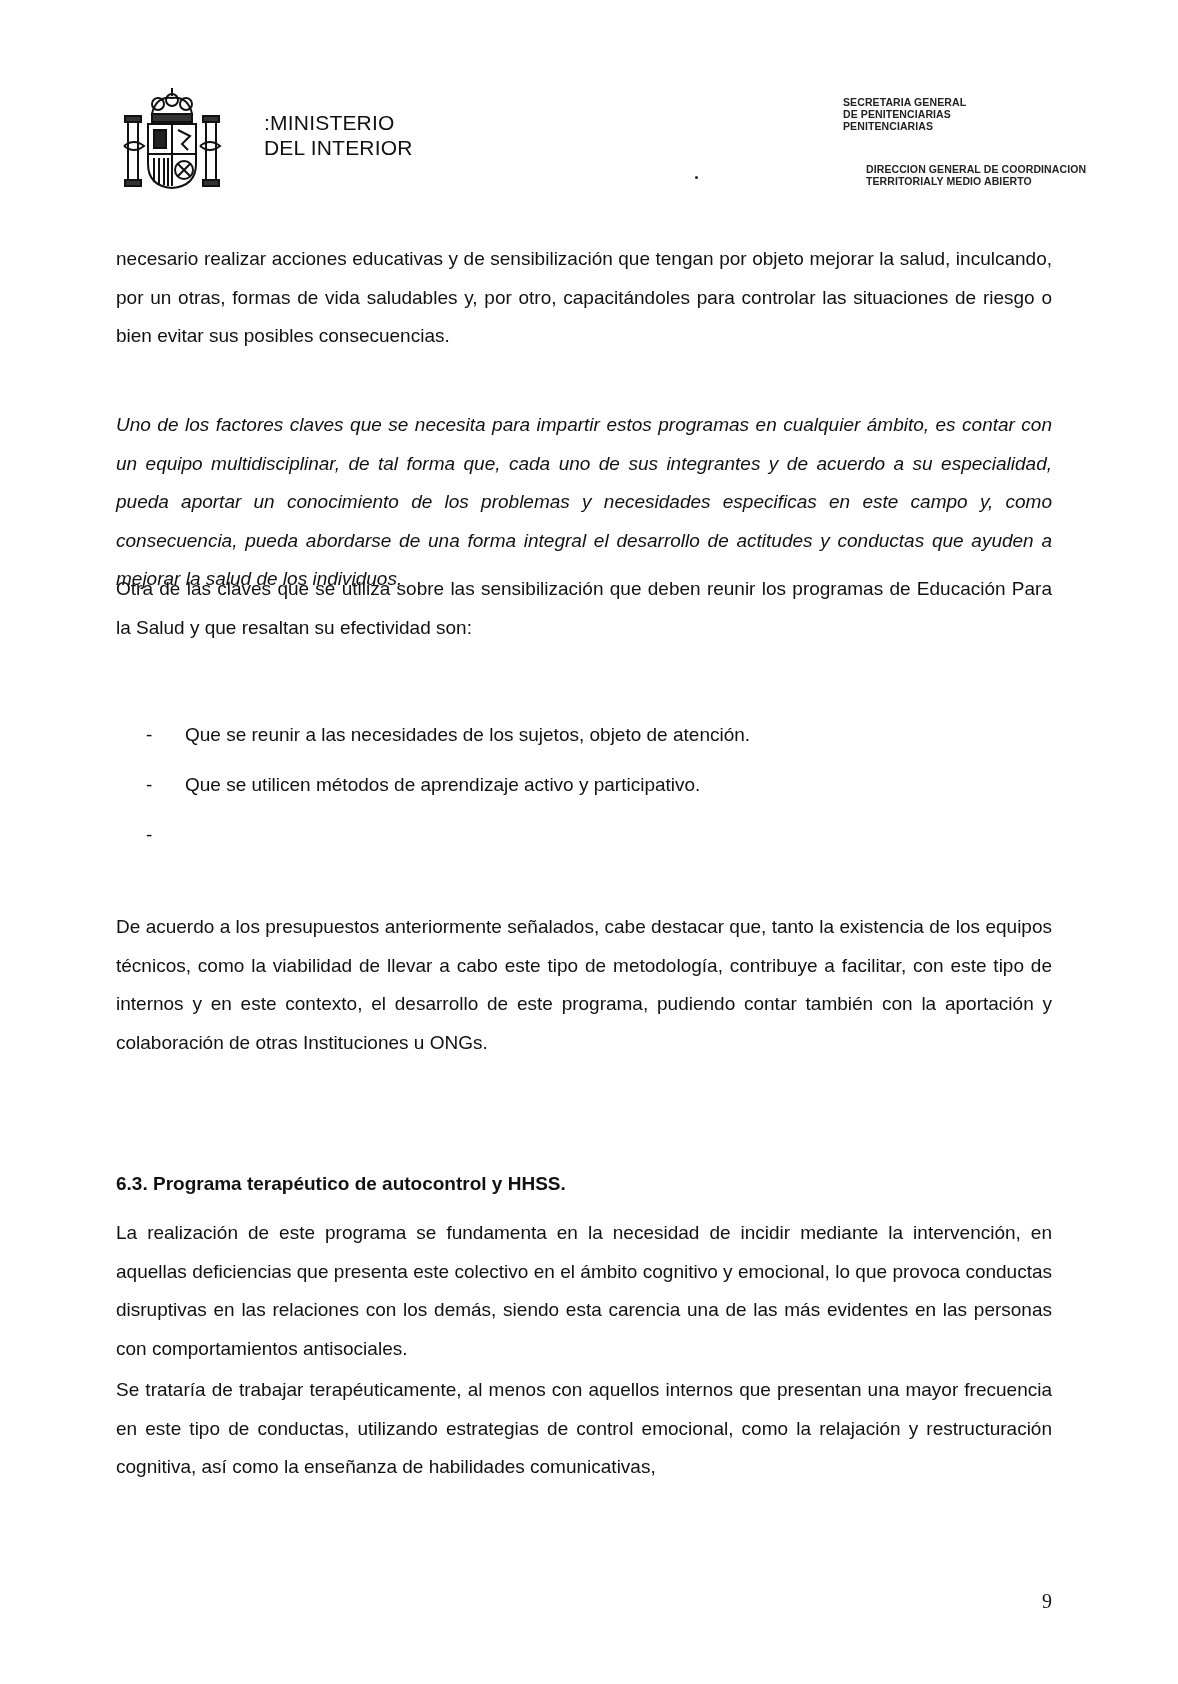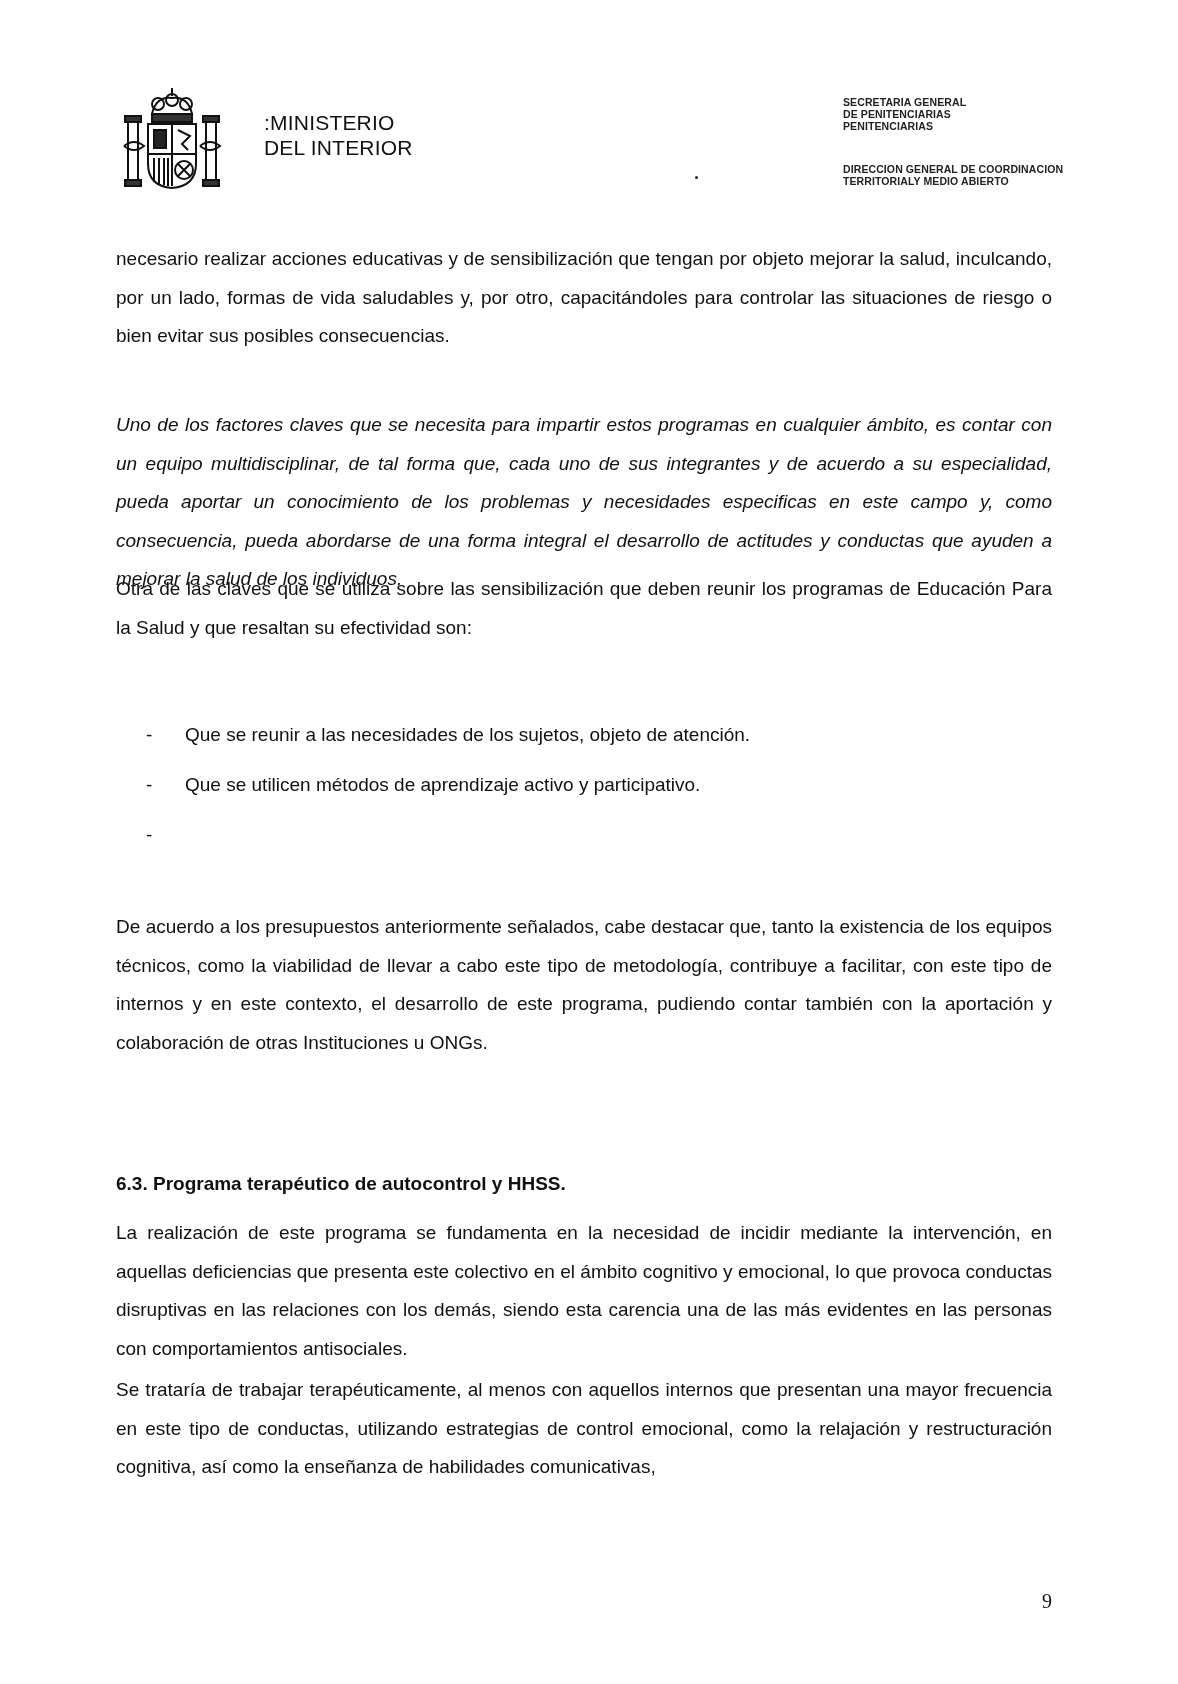--- a/index.html
+++ b/index.html
@@ -1,21 +1,21 @@
 <!DOCTYPE html>
 <html><head>
 <meta charset="utf-8">
 <style>
   html, body { margin: 0; padding: 0; background: #ffffff; }
   body { width: 1178px; height: 1684px; position: relative; overflow: hidden; color: #111; font-family: "Liberation Sans", sans-serif; }
   .logo { position: absolute; left: 122px; top: 86px; width: 100px; height: 106px; }
   .ministry { position: absolute; left: 216px; top: 110px; font-size: 21px; line-height: 25px; letter-spacing: 0.2px; color: #111; margin-left: 48px; }
   .ministry div { white-space: nowrap; }
   .hdr-right { position: absolute; left: 843px; top: 96px; font-size: 10.5px; line-height: 12px; font-weight: bold; color: #222; letter-spacing: 0.1px; }
-  .hdr-right.b { top: 163px; }
+  .hdr-right.b { top: 163px; margin-left: 23px; }
   .dot { position: absolute; left: 695px; top: 176px; width: 3px; height: 3px; background: #222; border-radius: 50%; }
   .body { position: absolute; left: 116px; width: 936px; font-size: 19px; color: #111; }
   .para { text-align: justify; text-align-last: left; line-height: 38.5px; margin: 0; }
   .p1 { top: 240px; }
   .p2 { top: 406px; font-style: italic; }
   .p3 { top: 570px; }
   .list { position: absolute; left: 146px; top: 710px; font-size: 19px; line-height: 50px; margin: 0; padding: 0; list-style: none; }
   .list li { position: relative; padding-left: 39px; }
   .list li .dash { position: absolute; left: 0; top: 0; }
   .p4 { top: 908px; }
@@ -73,21 +73,21 @@
   <div>PENITENCIARIAS</div>
 </div>
 
 <div class="hdr-right b">
   <div>DIRECCION GENERAL DE COORDINACION</div>
   <div>TERRITORIALY MEDIO ABIERTO</div>
 </div>
 
 <div class="dot"></div>
 
-<p class="body para p1">necesario realizar acciones educativas  y de sensibilización que tengan por objeto mejorar la salud, inculcando, por un lado, formas de vida saludables y, por otro, capacitándoles para controlar las situaciones de riesgo o bien evitar sus posibles consecuencias.</p>
+<p class="body para p1">necesario realizar acciones educativas  y de sensibilización que tengan por objeto mejorar la salud, inculcando, por un otras, formas de vida saludables y, por otro, capacitándoles para controlar las situaciones de riesgo o bien evitar sus posibles consecuencias.</p>
 <p class="body para p2">Uno de los factores claves que se necesita para impartir estos programas en cualquier ámbito, es contar con un equipo multidisciplinar, de tal forma que, cada uno de sus integrantes y de acuerdo a su especialidad, pueda aportar un conocimiento de los problemas y necesidades especificas en este campo y, como consecuencia, pueda abordarse de una forma integral el desarrollo de actitudes y conductas que ayuden a mejorar la salud de los individuos.</p>
 <p class="body para p3">Otra de las claves que se utiliza sobre las sensibilización que deben reunir los programas de Educación Para la Salud y que resaltan su efectividad son:</p>
 
 <ul class="list">
   <li><span class="dash">-</span><span>Que se reunir a las necesidades de los sujetos, objeto de atención.</span></li>
   <li><span class="dash">-</span><span>Que se utilicen métodos de aprendizaje activo y participativo.</span></li>
   <li><span class="dash">-</span></li>
 </ul>
 
 <p class="body para p4">De acuerdo a los presupuestos anteriormente señalados, cabe destacar que, tanto la existencia de los equipos técnicos, como la viabilidad de llevar a cabo este tipo de metodología, contribuye a facilitar, con este tipo de internos y en este contexto, el desarrollo de este programa, pudiendo contar también con la aportación y colaboración de otras Instituciones u ONGs.</p>

